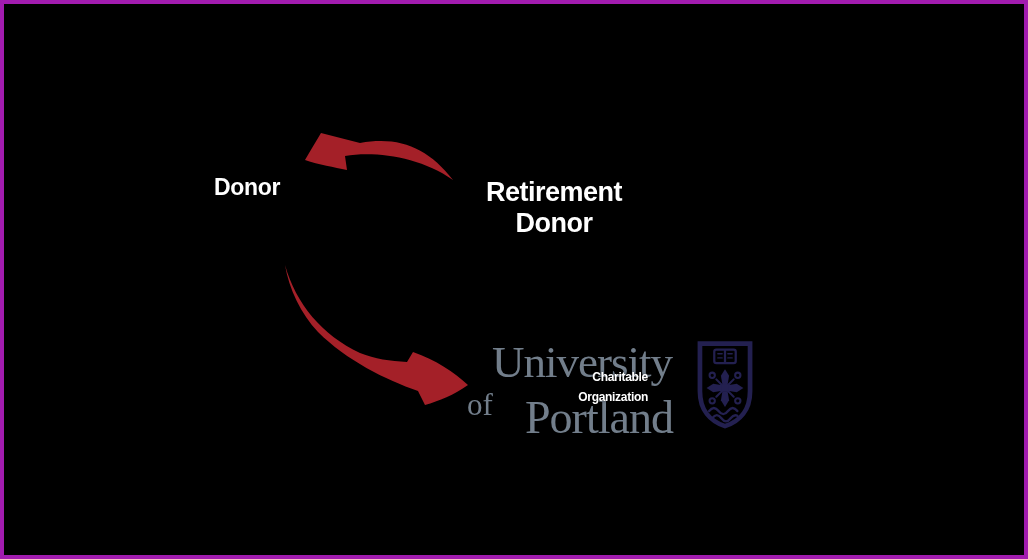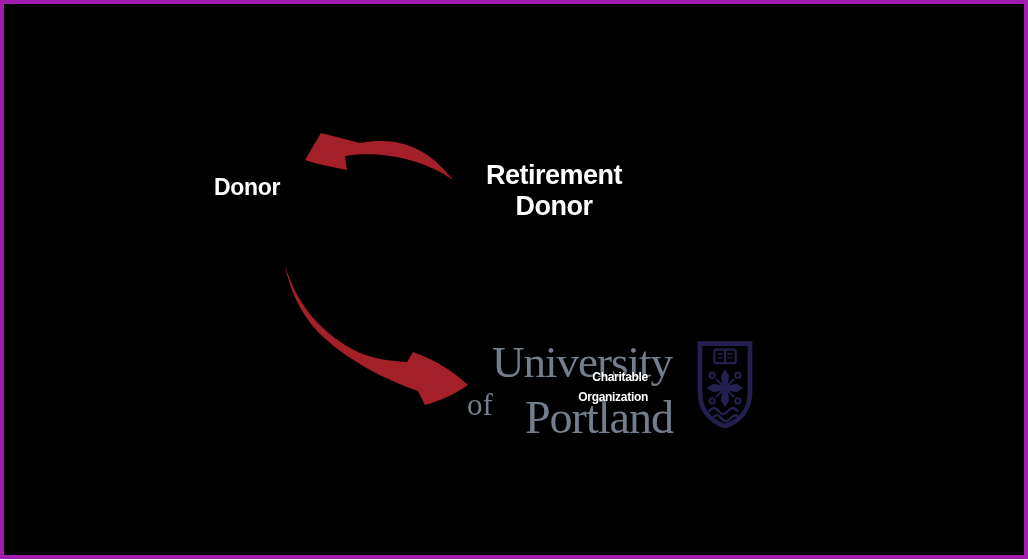--- a/index.html
+++ b/index.html
@@ -17,21 +17,21 @@
     color:#ffffff;
     font-weight:bold;
     white-space:nowrap;
   }
   #donor-label{
     left:210px;top:170px;
     font-size:23px;line-height:26px;
     letter-spacing:-0.3px;
   }
   #retirement-label{
-    left:460px;top:156px;width:180px;
+    left:460px;top:173px;width:180px;
     text-align:center;
     font-size:27px;line-height:31px;
     letter-spacing:-0.5px;
   }
   #charitable-label{
     left:484px;top:363px;width:160px;
     text-align:right;
     font-size:12px;line-height:20px;
     letter-spacing:-0.3px;
     z-index:5;

